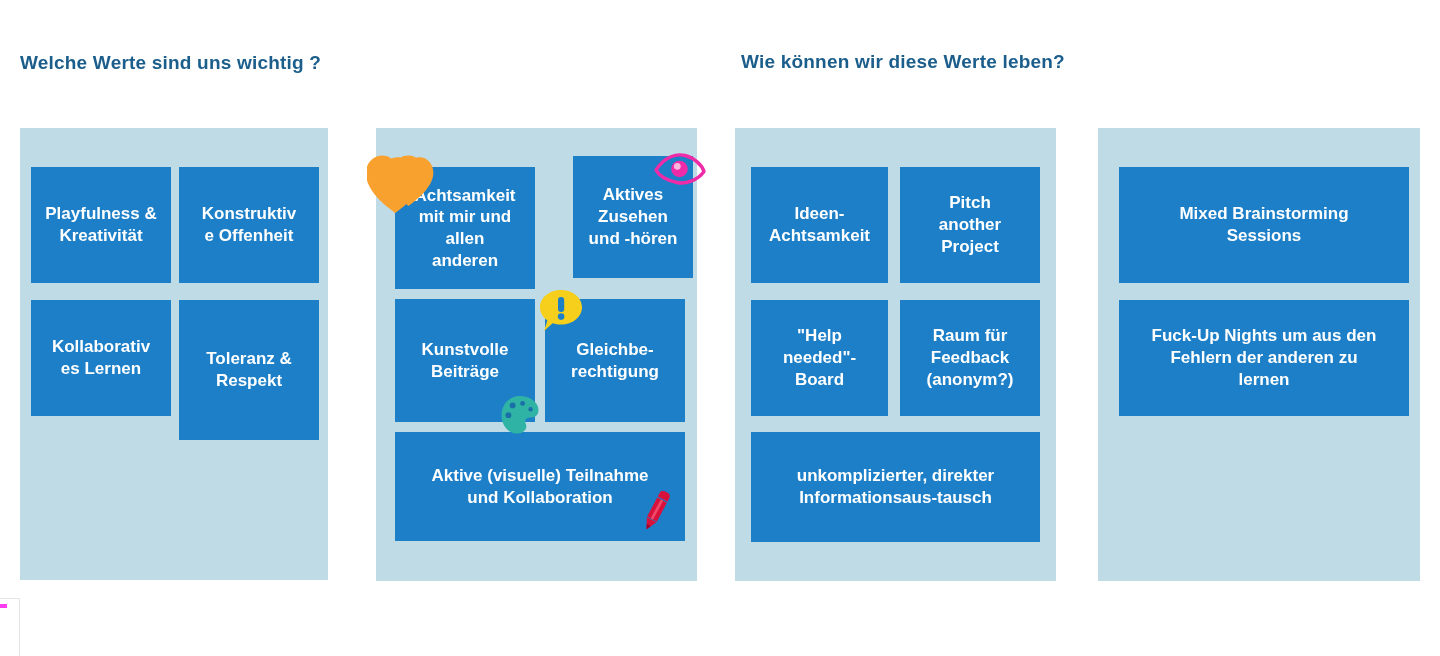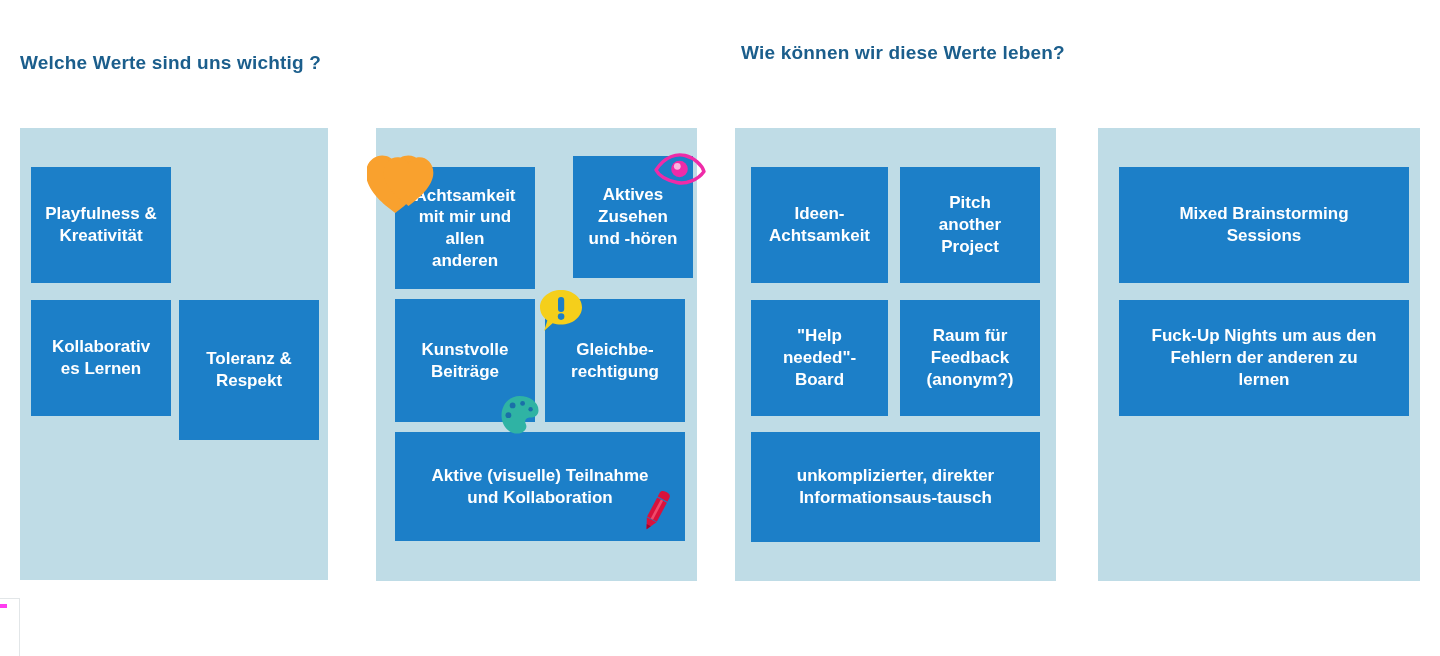--- a/index.html
+++ b/index.html
@@ -24,21 +24,21 @@
   
   .section-title {
     position: absolute;
     color: #1b5e8c;
     font-size: 19px;
     font-weight: bold;
     letter-spacing: 0.2px;
     white-space: nowrap;
   }
   .section-title.t1 { left: 20px;  top: 52px; }
-  .section-title.t2 { left: 741px; top: 42px; }
+  .section-title.t2 { left: 741px; top: 51px; }
 
   
   .column {
     position: absolute;
     background: #bfdce6;
     box-sizing: border-box;
   }
   .col-1 { left: 20px;   top: 128px; width: 308px; height: 452px; }
   .col-2 { left: 376px;  top: 128px; width: 321px; height: 453px; }
   .col-3 { left: 735px;  top: 128px; width: 321px; height: 453px; }
@@ -128,20 +128,24 @@
   <div class="section-title t1">Welche Werte sind uns wichtig ?</div>
 
   <div class="section-title t2">Wie können wir diese Werte leben?</div>
 
   <div class="column col-1"></div>
 
   <div class="card c1-a">
     <span>Playfulness &amp;
 Kreativität</span>
   </div>
+  <div class="card c1-b">
+    <span>Konstruktiv
+e Offenheit</span>
+  </div>
   <div class="card c1-c">
     <span>Kollaborativ
 es Lernen</span>
   </div>
   <div class="card c1-d">
     <span>Toleranz &amp;
 Respekt</span>
   </div>
 
   <div class="column col-2"></div>

